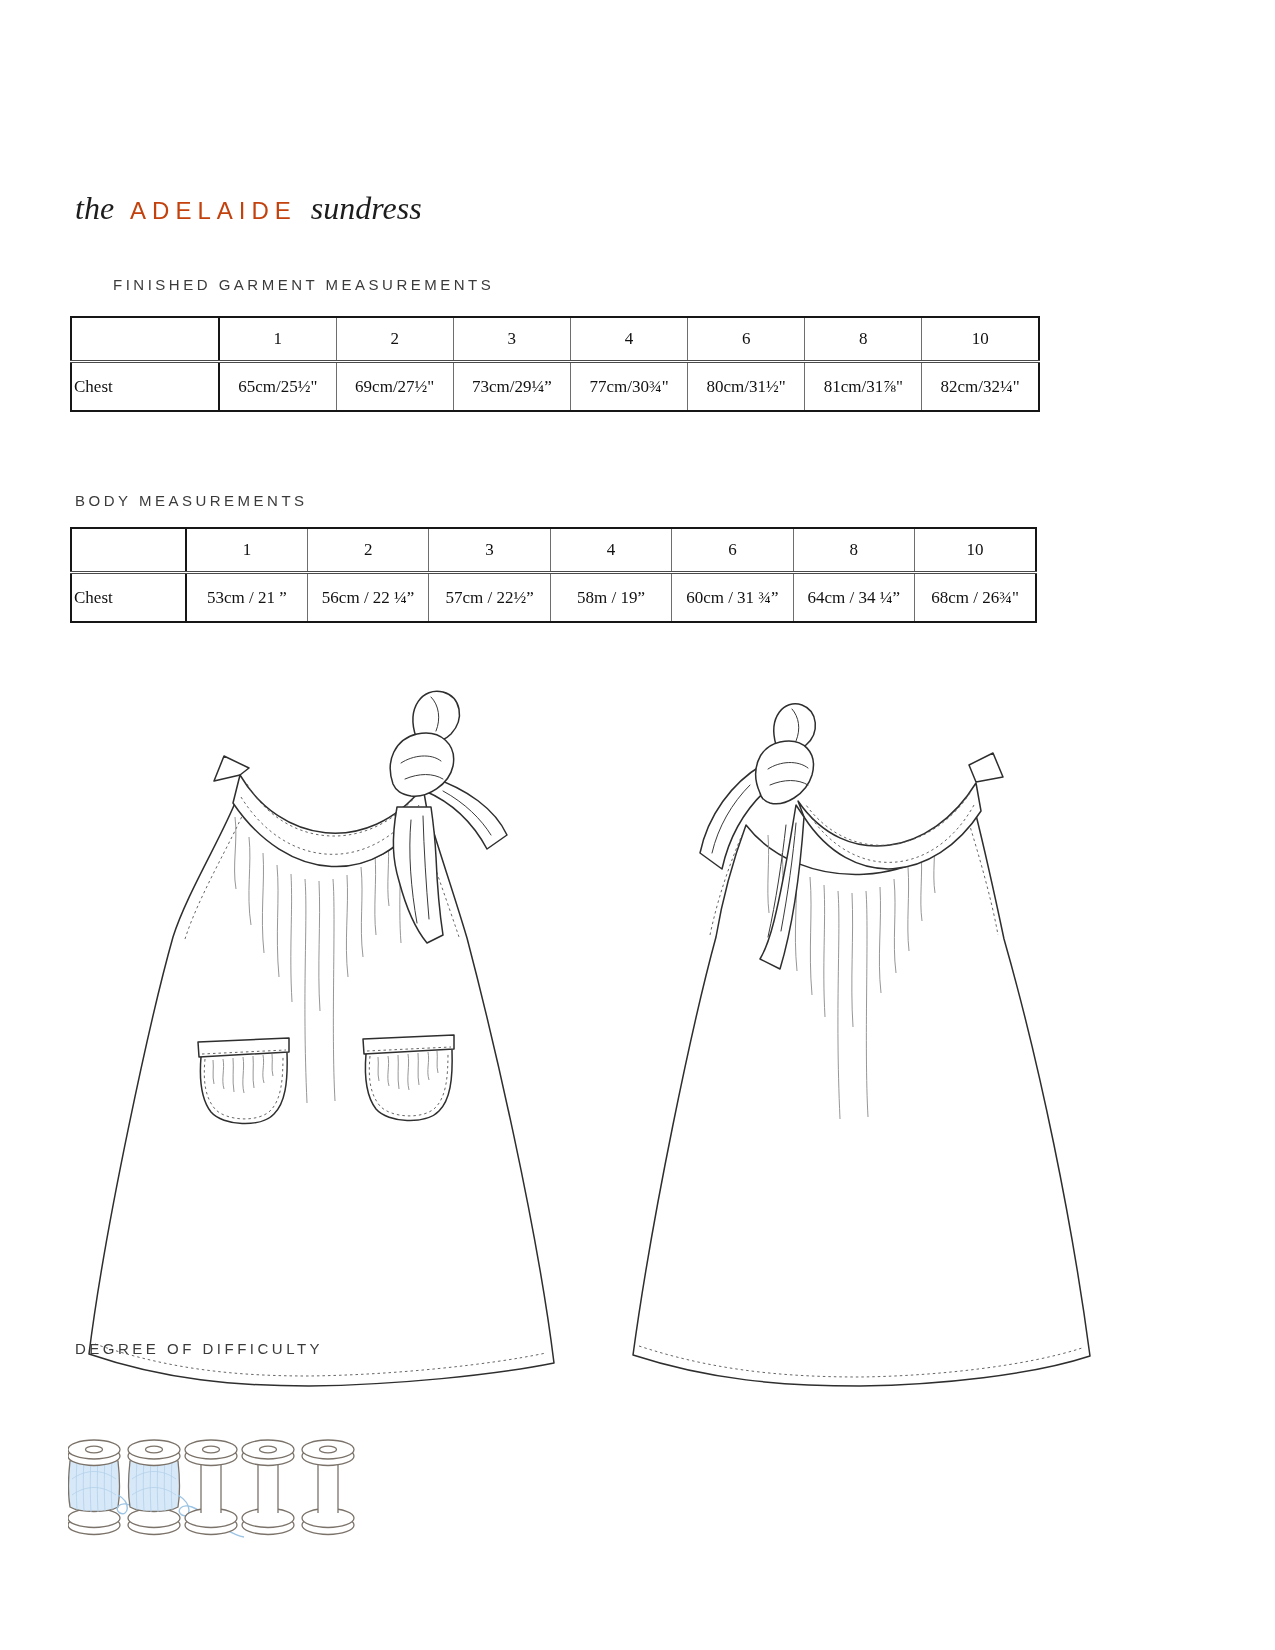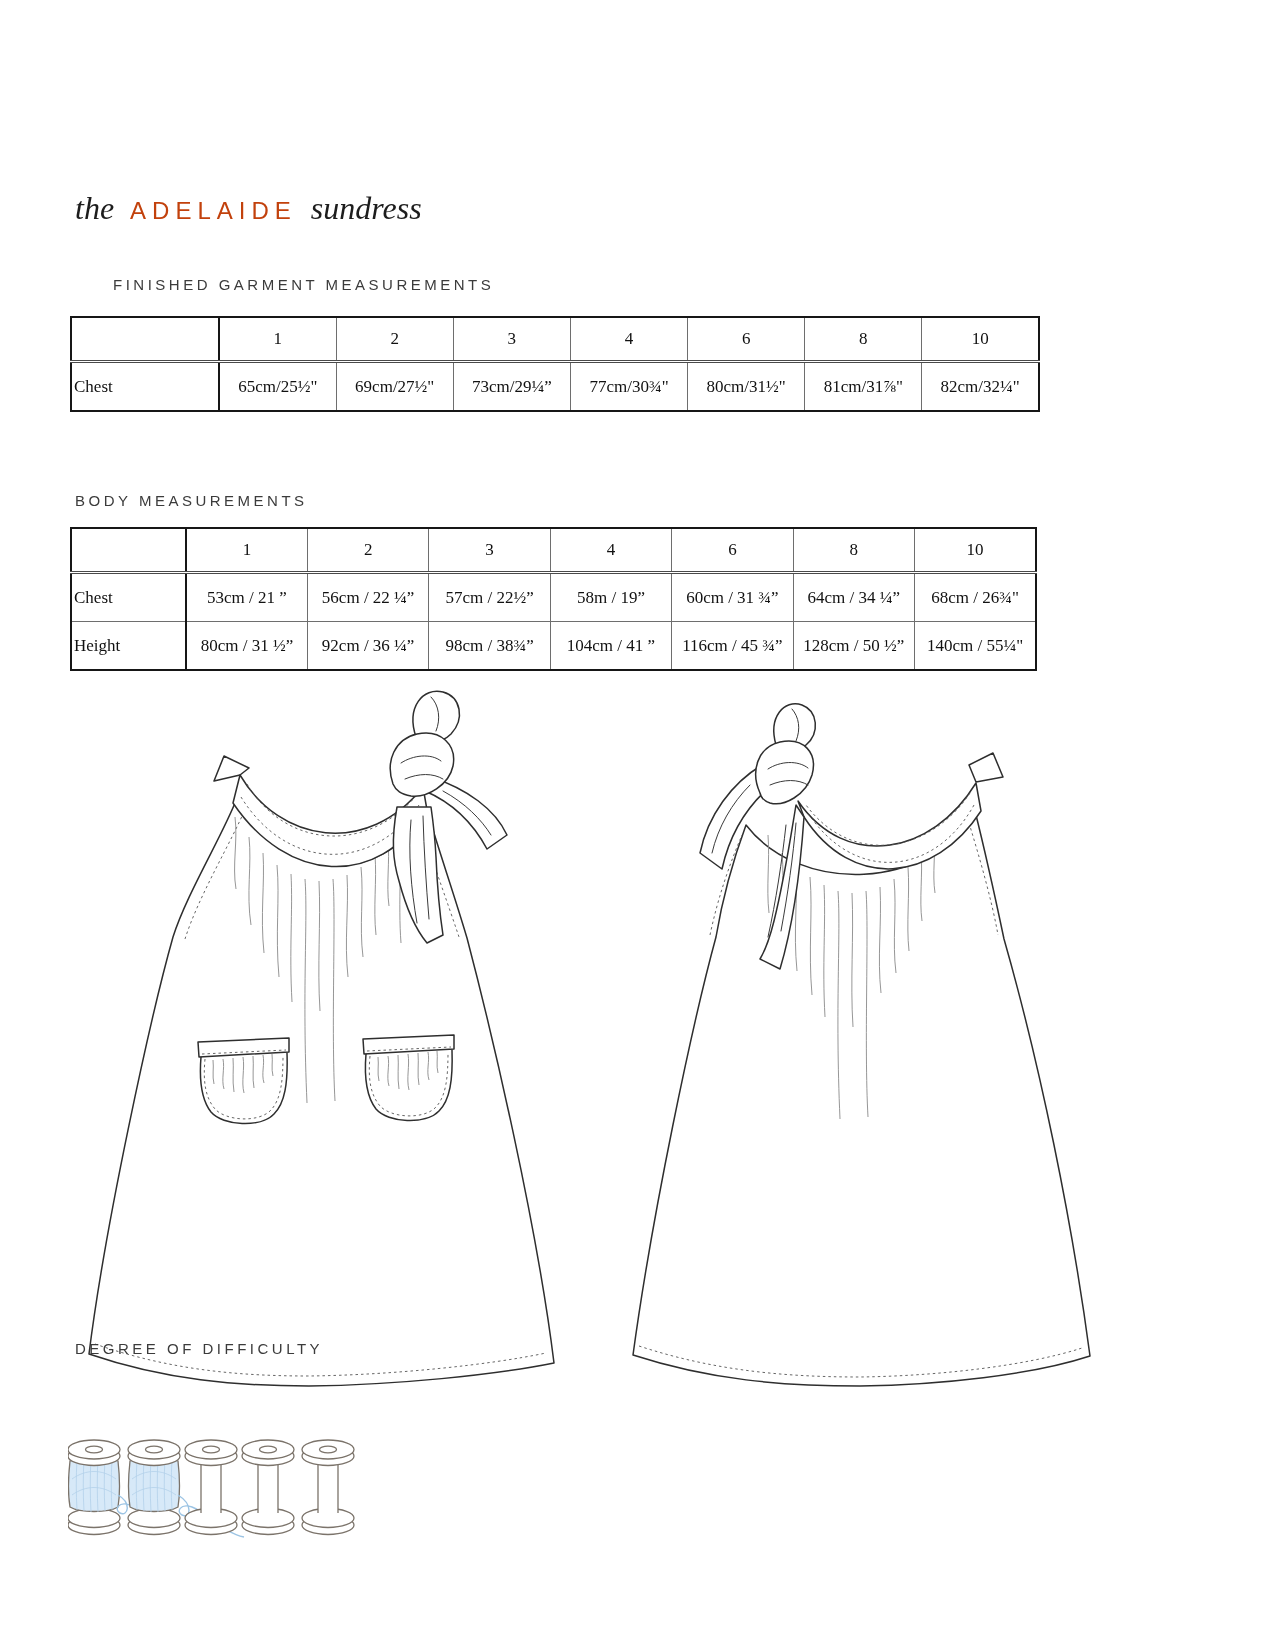--- a/index.html
+++ b/index.html
@@ -120,30 +120,20 @@
       <tr>
         <td class="lbl">Chest</td>
         <td class="val">53cm / 21 ”</td>
         <td class="val">56cm / 22 ¼”</td>
         <td class="val">57cm / 22½”</td>
         <td class="val">58m / 19”</td>
         <td class="val">60cm / 31 ¾”</td>
         <td class="val">64cm / 34 ¼”</td>
         <td class="val">68cm / 26¾"</td>
       </tr>
-      <tr>
-        <td class="lbl">Height</td>
-        <td class="val">80cm / 31 ½”</td>
-        <td class="val">92cm / 36 ¼”</td>
-        <td class="val">98cm / 38¾”</td>
-        <td class="val">104cm / 41 ”</td>
-        <td class="val">116cm / 45 ¾”</td>
-        <td class="val">128cm / 50 ½”</td>
-        <td class="val">140cm / 55¼"</td>
-      </tr>
     </tbody>
       </table>
   </div>
 
   <svg class="dress" style="left:75px;top:685px;" width="490" height="710" viewBox="0 0 490 710">
 
     <path class="ln fillw" d="M162,113
       C148,150 112,208 98,252
       C76,330 30,540 14,669
       C90,695 162,701 234,701

